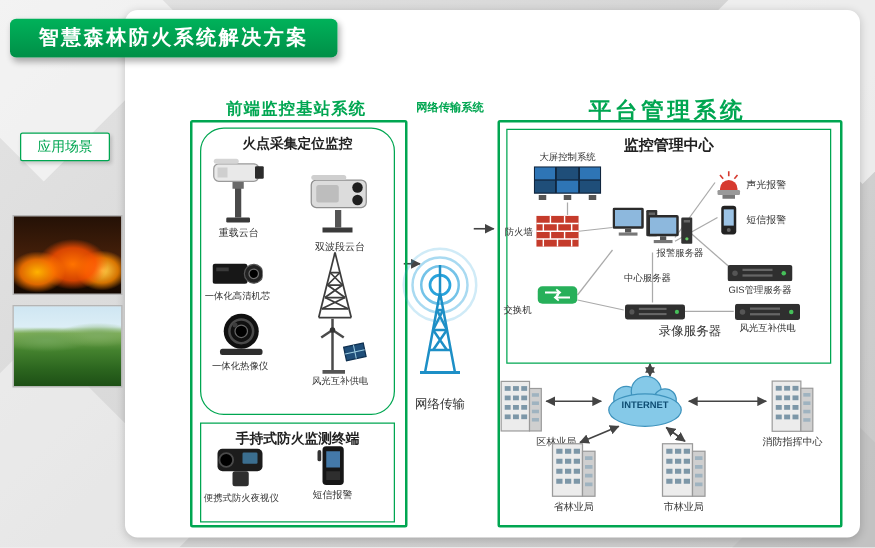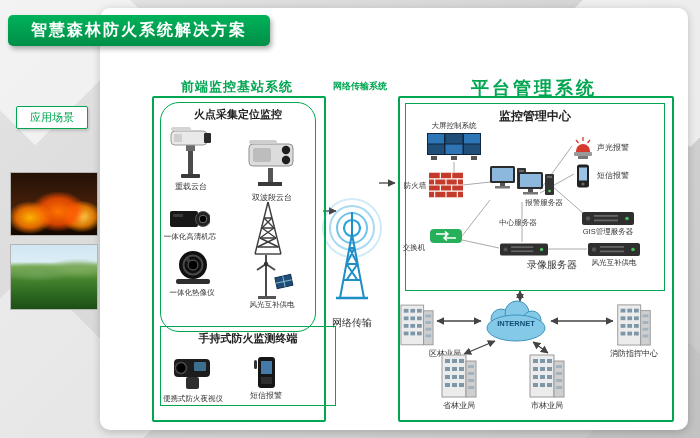--- a/index.html
+++ b/index.html
@@ -165,21 +165,21 @@
       <g transform="rotate(-12 36 30)">
         <rect x="28" y="24" width="16" height="11" fill="#1f4e79" stroke="#0f3050"></rect>
         <line x1="36" y1="24" x2="36" y2="35" stroke="#9ccce0" stroke-width=".8"></line>
         <line x1="28" y1="29.5" x2="44" y2="29.5" stroke="#9ccce0" stroke-width=".8"></line>
       </g>
       <rect x="10" y="44" width="18" height="3" fill="#555"></rect>
     </svg>
   </div>
   <div class="lbl" style="left:244px;top:300px;width:56px;font-size:7.5px;">风光互补供电</div>
 
-  <div class="inbox" style="left:160px;top:326px;width:154px;height:78px;padding-left:20px;">
+  <div class="inbox" style="left:160px;top:338px;width:154px;height:78px;">
     <div class="box-title">手持式防火监测终端</div>
   </div>
 
   <div class="icon" style="left:170px;top:356px;">
     <svg width="46" height="36" viewBox="0 0 46 36">
       <rect x="4" y="3" width="36" height="18" rx="4" fill="#1c1c1c"></rect>
       <circle cx="11" cy="12" r="5.5" fill="#000" stroke="#4a4a4a" stroke-width="1.5"></circle>
       <rect x="24" y="6" width="12" height="9" rx="1" fill="#3b6e8f"></rect>
       <rect x="16" y="21" width="13" height="12" rx="2" fill="#2e2e2e"></rect>
     </svg>

